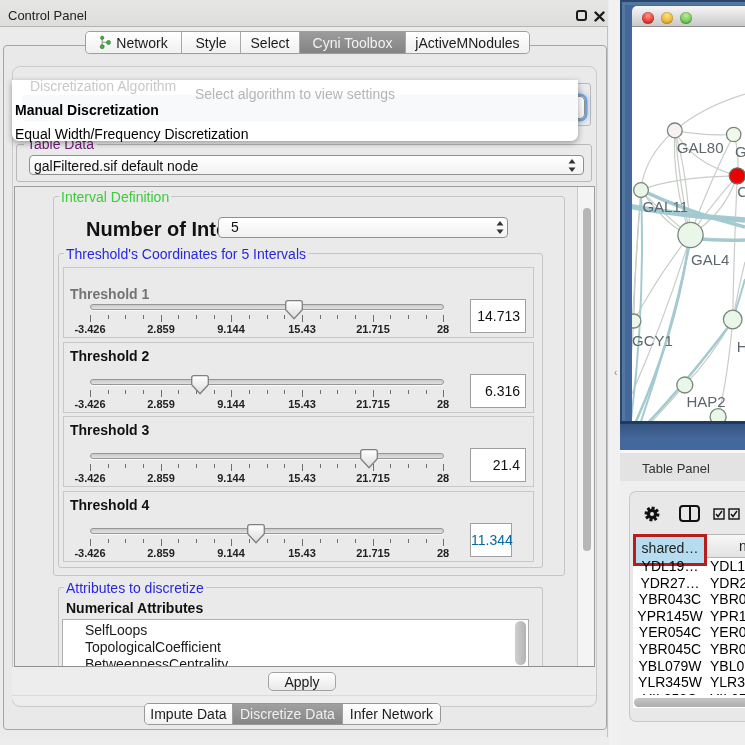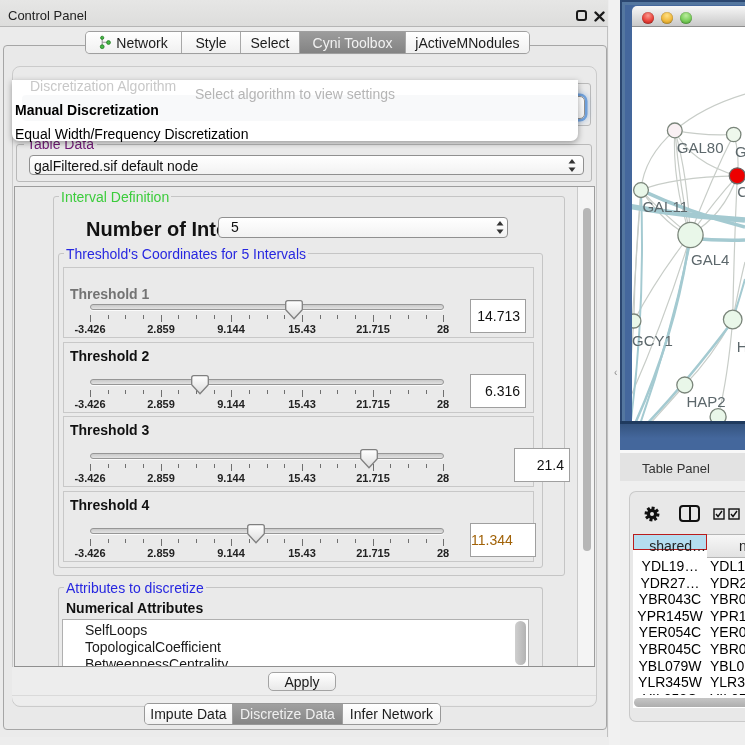--- a/index.html
+++ b/index.html
@@ -109,42 +109,42 @@
 <div class="abs b" style="left:408px;top:472px;width:70px;text-align:center;font-size:11px;color:#222;">28</div>
 <svg class="abs" style="left:360.3px;top:449px;" width="18" height="20" viewBox="0 0 18 20">
     <path d="M2.7,0.7 h12.6 a2,2 0 0 1 2,2 v7.1 l-8.3,8.9 l-8.3,-8.9 v-7.1 a2,2 0 0 1 2,-2 z" fill="url(#tg)" stroke="#7f7f7f" stroke-width="1.3"></path>
     <defs>
       <linearGradient id="tg" x1="0" y1="0" x2="0" y2="1">
         <stop offset="0" stop-color="#ffffff"></stop>
         <stop offset="1" stop-color="#dcdcdc"></stop>
       </linearGradient>
     </defs>
   </svg>
-<div class="abs" style="left:470px;top:448px;width:56px;height:34px;background:#fff;border:1px solid #9f9f9f;font-size:14px;color:#111;text-align:right;line-height:32px;padding-right:5px;margin-left:44px;">21.4</div>
+<div class="abs" style="left:470px;top:448px;width:56px;height:34px;background:#fff;border:1px solid #9f9f9f;font-size:14px;color:#111;text-align:right;line-height:32px;padding-right:5px;">21.4</div>
 <div class="abs" style="left:63px;top:491px;width:471px;height:71px;border:1px solid #c8c8c8;background:#eaeaea;"></div>
 <div class="abs b" style="left:70px;top:497px;font-size:14px;color:#111;">Threshold 4</div>
 <div class="abs" style="left:90px;top:528px;width:354px;height:6px;border-radius:3px;border:1px solid #969696;background:linear-gradient(#c9c9c9,#e2e2e2);box-shadow:0 1px 0 rgba(255,255,255,0.8);"></div>
 <div class="abs" style="left:90px;top:539px;width:355px;height:4px;background:repeating-linear-gradient(90deg,#6f6f6f 0px,#6f6f6f 1px,transparent 1px,transparent 17.675px);"></div>
 <div class="abs" style="left:90px;top:539px;width:355px;height:6.5px;background:repeating-linear-gradient(90deg,#6f6f6f 0px,#6f6f6f 1px,transparent 1px,transparent 70.7px);"></div>
 <div class="abs b" style="left:55px;top:547px;width:70px;text-align:center;font-size:11px;color:#222;">-3.426</div>
 <div class="abs b" style="left:126px;top:547px;width:70px;text-align:center;font-size:11px;color:#222;">2.859</div>
 <div class="abs b" style="left:196px;top:547px;width:70px;text-align:center;font-size:11px;color:#222;">9.144</div>
 <div class="abs b" style="left:267px;top:547px;width:70px;text-align:center;font-size:11px;color:#222;">15.43</div>
 <div class="abs b" style="left:338px;top:547px;width:70px;text-align:center;font-size:11px;color:#222;">21.715</div>
 <div class="abs b" style="left:408px;top:547px;width:70px;text-align:center;font-size:11px;color:#222;">28</div>
 <svg class="abs" style="left:247.1px;top:524px;" width="18" height="20" viewBox="0 0 18 20">
     <path d="M2.7,0.7 h12.6 a2,2 0 0 1 2,2 v7.1 l-8.3,8.9 l-8.3,-8.9 v-7.1 a2,2 0 0 1 2,-2 z" fill="url(#tg)" stroke="#7f7f7f" stroke-width="1.3"></path>
     <defs>
       <linearGradient id="tg" x1="0" y1="0" x2="0" y2="1">
         <stop offset="0" stop-color="#ffffff"></stop>
         <stop offset="1" stop-color="#dcdcdc"></stop>
       </linearGradient>
     </defs>
   </svg>
-<div class="abs" style="left:470px;top:523px;width:66px;height:34px;background:#fff;border:1px solid #9f9f9f;font-size:14px;color:#a16207;text-align:left;line-height:32px;padding-right:5px;">11.344</div>
+<div class="abs" style="left:470px;top:523px;width:42px;height:34px;background:#fff;border:1px solid #9f9f9f;font-size:14px;color:#0369a1;text-align:center;line-height:32px;padding-right:5px;">11.344</div>
 <div class="abs" style="left:58px;top:587px;width:485px;height:80px;border:1px solid #c5c5c5;border-bottom:none;border-radius:3px 3px 0 0;"></div>
 <div class="abs" style="left:64px;top:580px;font-size:14px;color:#2727e0;background:#eaeaea;padding:0 2px;">Attributes to discretize</div>
 <div class="abs b" style="left:66px;top:600px;font-size:14px;color:#111;">Numerical Attributes</div>
 <div class="abs" style="left:62px;top:619px;width:467px;height:48px;background:#fff;border:1px solid #b0b0b0;border-bottom:none;overflow:hidden;">
 <div style="padding:2px 0 0 13px;font-size:14px;color:#1a1a1a;line-height:17px;margin-left:9px;">SelfLoops<br>TopologicalCoefficient<br>BetweennessCentrality</div>
 </div>
 <div class="abs" style="left:515px;top:621px;width:11px;height:44px;background:linear-gradient(90deg,#cfcfcf,#b3b3b3);border-radius:6px;"></div>
 <div class="abs" style="left:12px;top:667px;width:584px;height:38px;background:#ededed;border-radius:0 0 8px 8px;"></div>
 <div class="abs" style="left:14px;top:666px;width:581px;height:1px;background:#8f8f8f;"></div>
 <div class="abs" style="left:268px;top:672px;width:68px;height:19px;background:linear-gradient(#ffffff,#e9e9e9);border:1px solid #a3a3a3;border-radius:5px;font-size:14px;color:#1a1a1a;text-align:center;line-height:18px;">Apply</div>
@@ -250,21 +250,21 @@
 <div class="abs" style="left:688.5px;top:505px;width:2.5px;height:17px;background:#111;"></div>
 <svg class="abs" style="left:713px;top:508px;" width="12" height="12" viewBox="0 0 12 12">
     <rect x="1" y="1" width="10" height="10" fill="none" stroke="#111" stroke-width="1.4"></rect>
     <path d="M3,6 L5,8.5 L9,3" fill="none" stroke="#111" stroke-width="1.4"></path>
   </svg>
 <svg class="abs" style="left:727.5px;top:508px;" width="12" height="12" viewBox="0 0 12 12">
     <rect x="1" y="1" width="10" height="10" fill="none" stroke="#111" stroke-width="1.4"></rect>
     <path d="M3,6 L5,8.5 L9,3" fill="none" stroke="#111" stroke-width="1.4"></path>
   </svg>
 <div class="abs" style="left:633px;top:534px;width:112px;height:161px;background:#fff;overflow:hidden;">
-<div class="abs" style="left:0;top:0;width:74px;height:16px;background:#b5ddef;border:1px solid #b91c1c;font-size:14px;color:#222;text-align:right;line-height:23px;">shared…</div>
+<div class="abs" style="left:0;top:0;width:74px;height:32px;background:#b5ddef;border:3px solid #b91c1c;font-size:14px;color:#222;text-align:center;line-height:23px;">shared…</div>
 <div class="abs" style="left:74px;top:0;width:60px;height:24px;background:linear-gradient(#f7f7f7,#e2e2e2);border:1px solid #b5b5b5;border-left:none;"></div>
 <div class="abs" style="left:106px;top:0;font-size:14px;color:#222;line-height:24px;">name</div>
 <div class="abs" style="left:0;top:24.0px;width:74px;height:17px;font-size:14px;color:#000;text-align:center;line-height:17px;">YDL19…</div>
 <div class="abs" style="left:77px;top:24.0px;height:17px;font-size:14px;color:#000;line-height:17px;white-space:nowrap;">YDL194W</div>
 <div class="abs" style="left:0;top:40.6px;width:74px;height:17px;font-size:14px;color:#000;text-align:center;line-height:17px;">YDR27…</div>
 <div class="abs" style="left:77px;top:40.6px;height:17px;font-size:14px;color:#000;line-height:17px;white-space:nowrap;">YDR277C</div>
 <div class="abs" style="left:0;top:57.2px;width:74px;height:17px;font-size:14px;color:#000;text-align:center;line-height:17px;">YBR043C</div>
 <div class="abs" style="left:77px;top:57.2px;height:17px;font-size:14px;color:#000;line-height:17px;white-space:nowrap;">YBR043C</div>
 <div class="abs" style="left:0;top:73.8px;width:74px;height:17px;font-size:14px;color:#000;text-align:center;line-height:17px;">YPR145W</div>
 <div class="abs" style="left:77px;top:73.8px;height:17px;font-size:14px;color:#000;line-height:17px;white-space:nowrap;">YPR145W</div>

